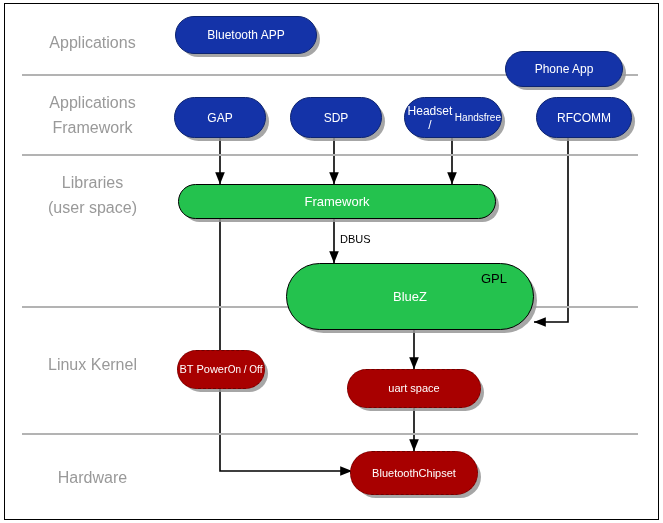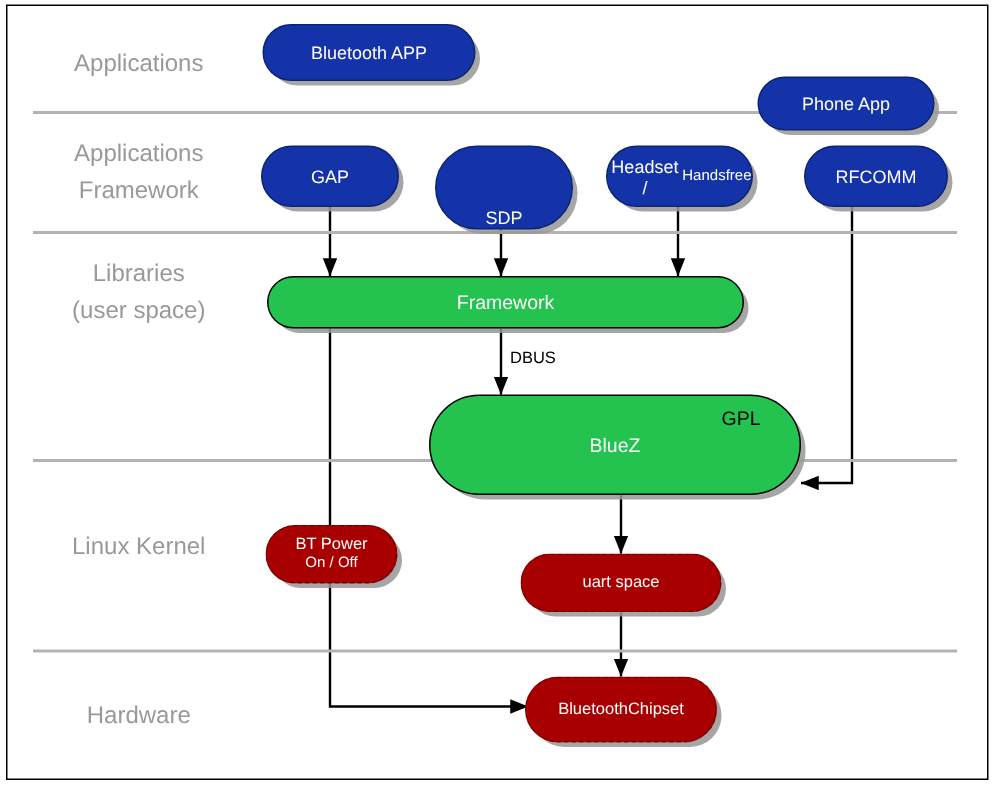--- a/index.html
+++ b/index.html
@@ -144,21 +144,21 @@
   </div>
 
   <div class="node blue" style="left:505px; top:16px; width:118px; height:36px;margin-top:35px;">
     <span class="l1">Phone App</span>
   </div>
 
   <div class="node blue" style="left:174px; top:97px; width:92px; height:41px;">
     <span class="l1">GAP</span>
   </div>
 
-  <div class="node blue" style="left:290px; top:97px; width:92px; height:56px;align-items:flex-end;">
+  <div class="node blue" style="left:290px; top:97px; width:92px; height:41px;">
     <span class="l1">SDP</span>
   </div>
 
   <div class="node blue" style="left:404px; top:97px; width:98px; height:41px; flex-direction:row;">
     <span class="l1">Headset /</span>
     <span class="l2">Handsfree</span>
   </div>
 
   <div class="node blue" style="left:536px; top:97px; width:96px; height:41px;">
     <span class="l1">RFCOMM</span>
@@ -169,21 +169,21 @@
   </div>
 
   <div class="node green" style="left:286px; top:263px; width:248px; height:67px;">
     <span class="l1">BlueZ</span>
   </div>
 
   <div class="annot gpl" style="left:481px; top:272px;">GPL</div>
 
   <div class="annot" style="left:340px; top:232px;">DBUS</div>
 
-  <div class="node red" style="left:177px; top:350px; width:88px; height:39px; flex-direction:column;">
+  <div class="node red" style="left:177px; top:350px; width:88px; height:39px; flex-direction:row;">
     <span class="l1">BT Power</span>
     <span class="l2">On / Off</span>
   </div>
 
   <div class="node red" style="left:347px; top:369px; width:134px; height:39px;">
     <span class="l1">uart space</span>
   </div>
 
   <div class="node red" style="left:350px; top:451px; width:128px; height:44px; flex-direction:row;">
     <span class="l1">Bluetooth</span>

